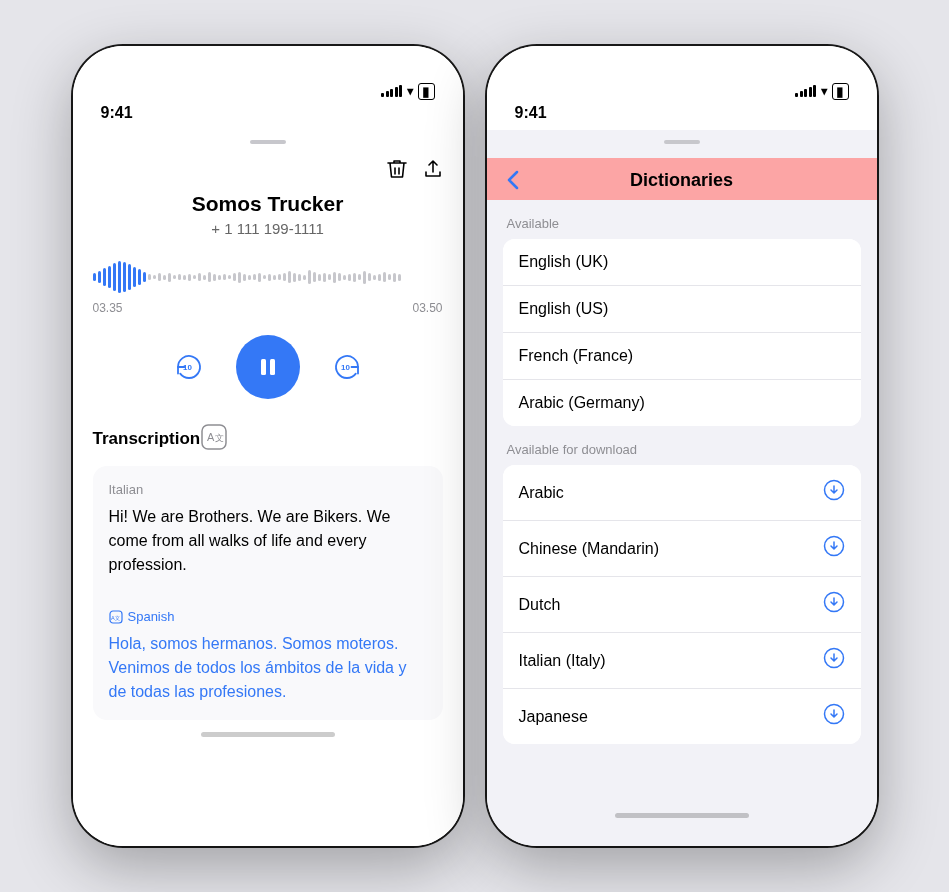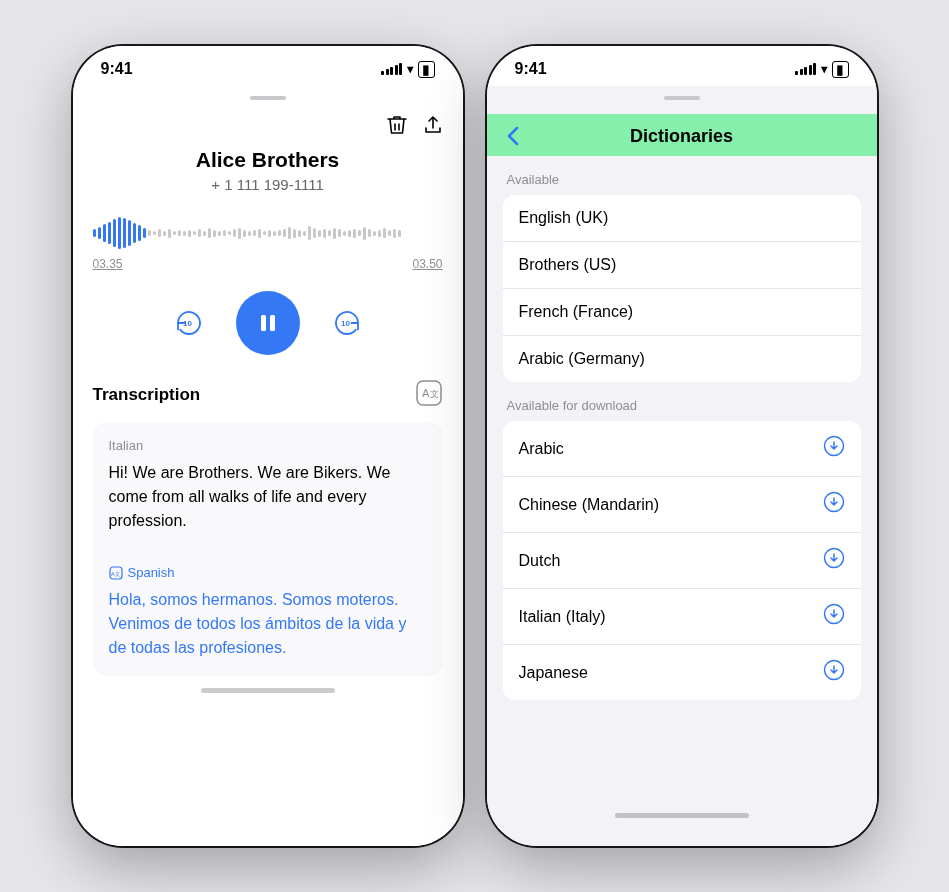--- a/index.html
+++ b/index.html
@@ -30,21 +30,21 @@
     
     .status-bar {
       background: #fff;
       display: flex;
       justify-content: space-between;
       align-items: center;
       padding: 14px 28px 8px;
       font-size: 15px;
       font-weight: 600;
     }
-    .status-bar .time { font-weight: 700; font-size: 16px; }
+    .status-bar .time { font-weight: 700; font-size: 16px; margin-top: 44px; }
     .status-icons { display: flex; align-items: center; gap: 5px; }
     .signal-bars { display: flex; align-items: flex-end; gap: 1.5px; }
     .signal-bars span { width: 3px; background: #000; border-radius: 1px; }
     .wifi-icon { font-size: 12px; }
 
     
     .screen {
       flex: 1;
       overflow: hidden;
       background: #f2f2f7;
@@ -98,21 +98,20 @@
       align-items: center;
       gap: 2px;
       height: 40px;
     }
     .waveform-time {
       display: flex;
       justify-content: space-between;
       font-size: 12px;
       color: #8e8e93;
       padding: 4px 0 16px;
-      text-decoration: underline;
     }
 
     
     .playback-controls {
       display: flex;
       align-items: center;
       justify-content: center;
       gap: 30px;
       padding: 0 20px 24px;
     }
@@ -137,21 +136,21 @@
       align-items: center;
       justify-content: center;
       color: #fff;
       font-size: 22px;
     }
 
     
     .transcription-header {
       display: flex;
       align-items: center;
-      justify-content: space-between;
+      justify-content: flex-start;
       padding: 0 20px 12px;
     }
     .transcription-title {
       font-size: 17px;
       font-weight: 700;
       color: #000;
     }
     .transcription-card {
       margin: 0 20px;
       background: #f9f9fb;
@@ -194,21 +193,21 @@
     }
 
     
     .dict-screen {
       background: #f2f2f7;
       display: flex;
       flex-direction: column;
     }
 
     .dict-nav {
-      background: #86efac;
+      background: #fca5a5;
       display: flex;
       align-items: center;
       padding: 12px 20px 10px;
       position: relative;
     }
     .back-btn {
       color: #3478f6;
       font-size: 20px;
       background: none;
       border: none;
@@ -284,21 +283,21 @@
         </svg>
       </button>
       <button class="ctrl-btn" style="font-size:20px;color:#000;">
         <svg width="20" height="22" viewBox="0 0 20 22" fill="none" xmlns="http://www.w3.org/2000/svg">
           <path d="M10 14V3M10 3L6 7M10 3l4 4M3 14v4h14v-4" stroke="#000" stroke-width="1.6" stroke-linecap="round" stroke-linejoin="round"></path>
         </svg>
       </button>
     </div>
 
     <div class="memo-contact">
-      <div class="name">Alice Brothers</div>
+      <div class="name">Somos Trucker</div>
       <div class="phone-num">+ 1 111 199-1111</div>
     </div>
 
     <div class="waveform-container">
       <div class="waveform">
 
         <div style="width:3px;height:8px;background:#3478f6;border-radius:2px"></div>
         <div style="width:3px;height:12px;background:#3478f6;border-radius:2px"></div>
         <div style="width:3px;height:18px;background:#3478f6;border-radius:2px"></div>
         <div style="width:3px;height:22px;background:#3478f6;border-radius:2px"></div>
@@ -447,21 +446,21 @@
       <span class="dict-nav-title">Dictionaries</span>
     </div>
 
     <div class="section-label">Available</div>
 
     <div class="list-group">
       <div class="list-item">
         <span class="list-item-text">English (UK)</span>
       </div>
       <div class="list-item">
-        <span class="list-item-text">Brothers (US)</span>
+        <span class="list-item-text">English (US)</span>
       </div>
       <div class="list-item">
         <span class="list-item-text">French (France)</span>
       </div>
       <div class="list-item">
         <span class="list-item-text">Arabic (Germany)</span>
       </div>
     </div>
 
     <div class="section-label">Available for download</div>

